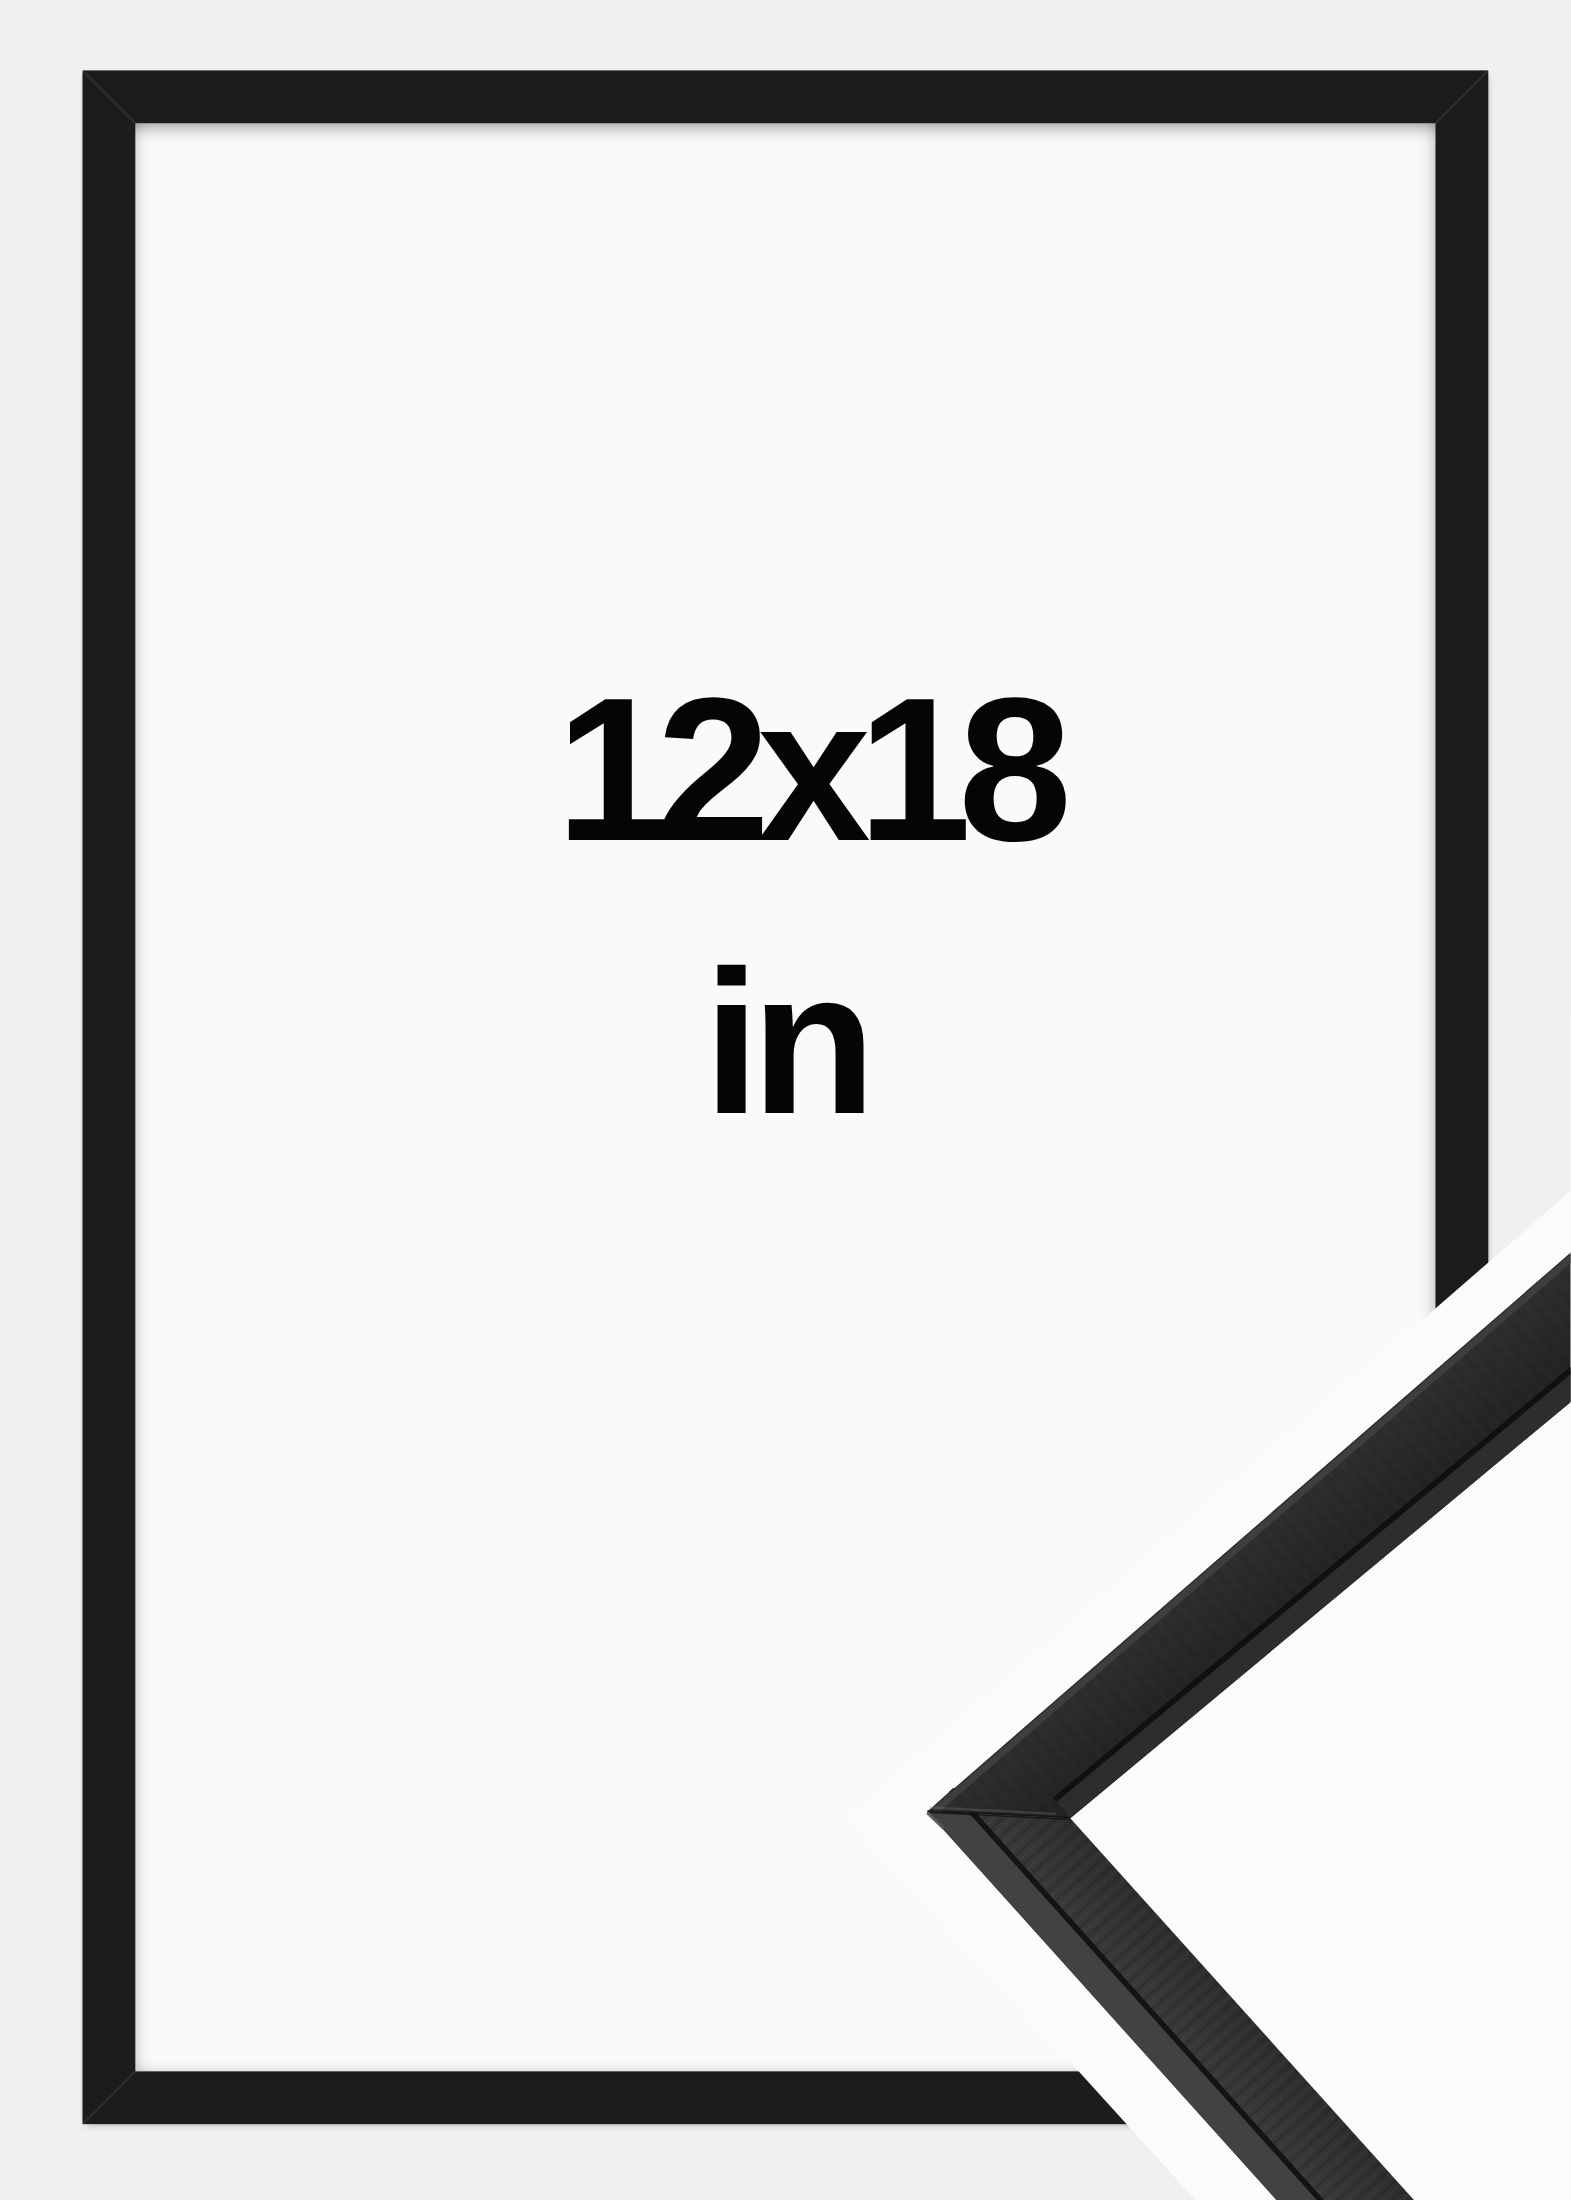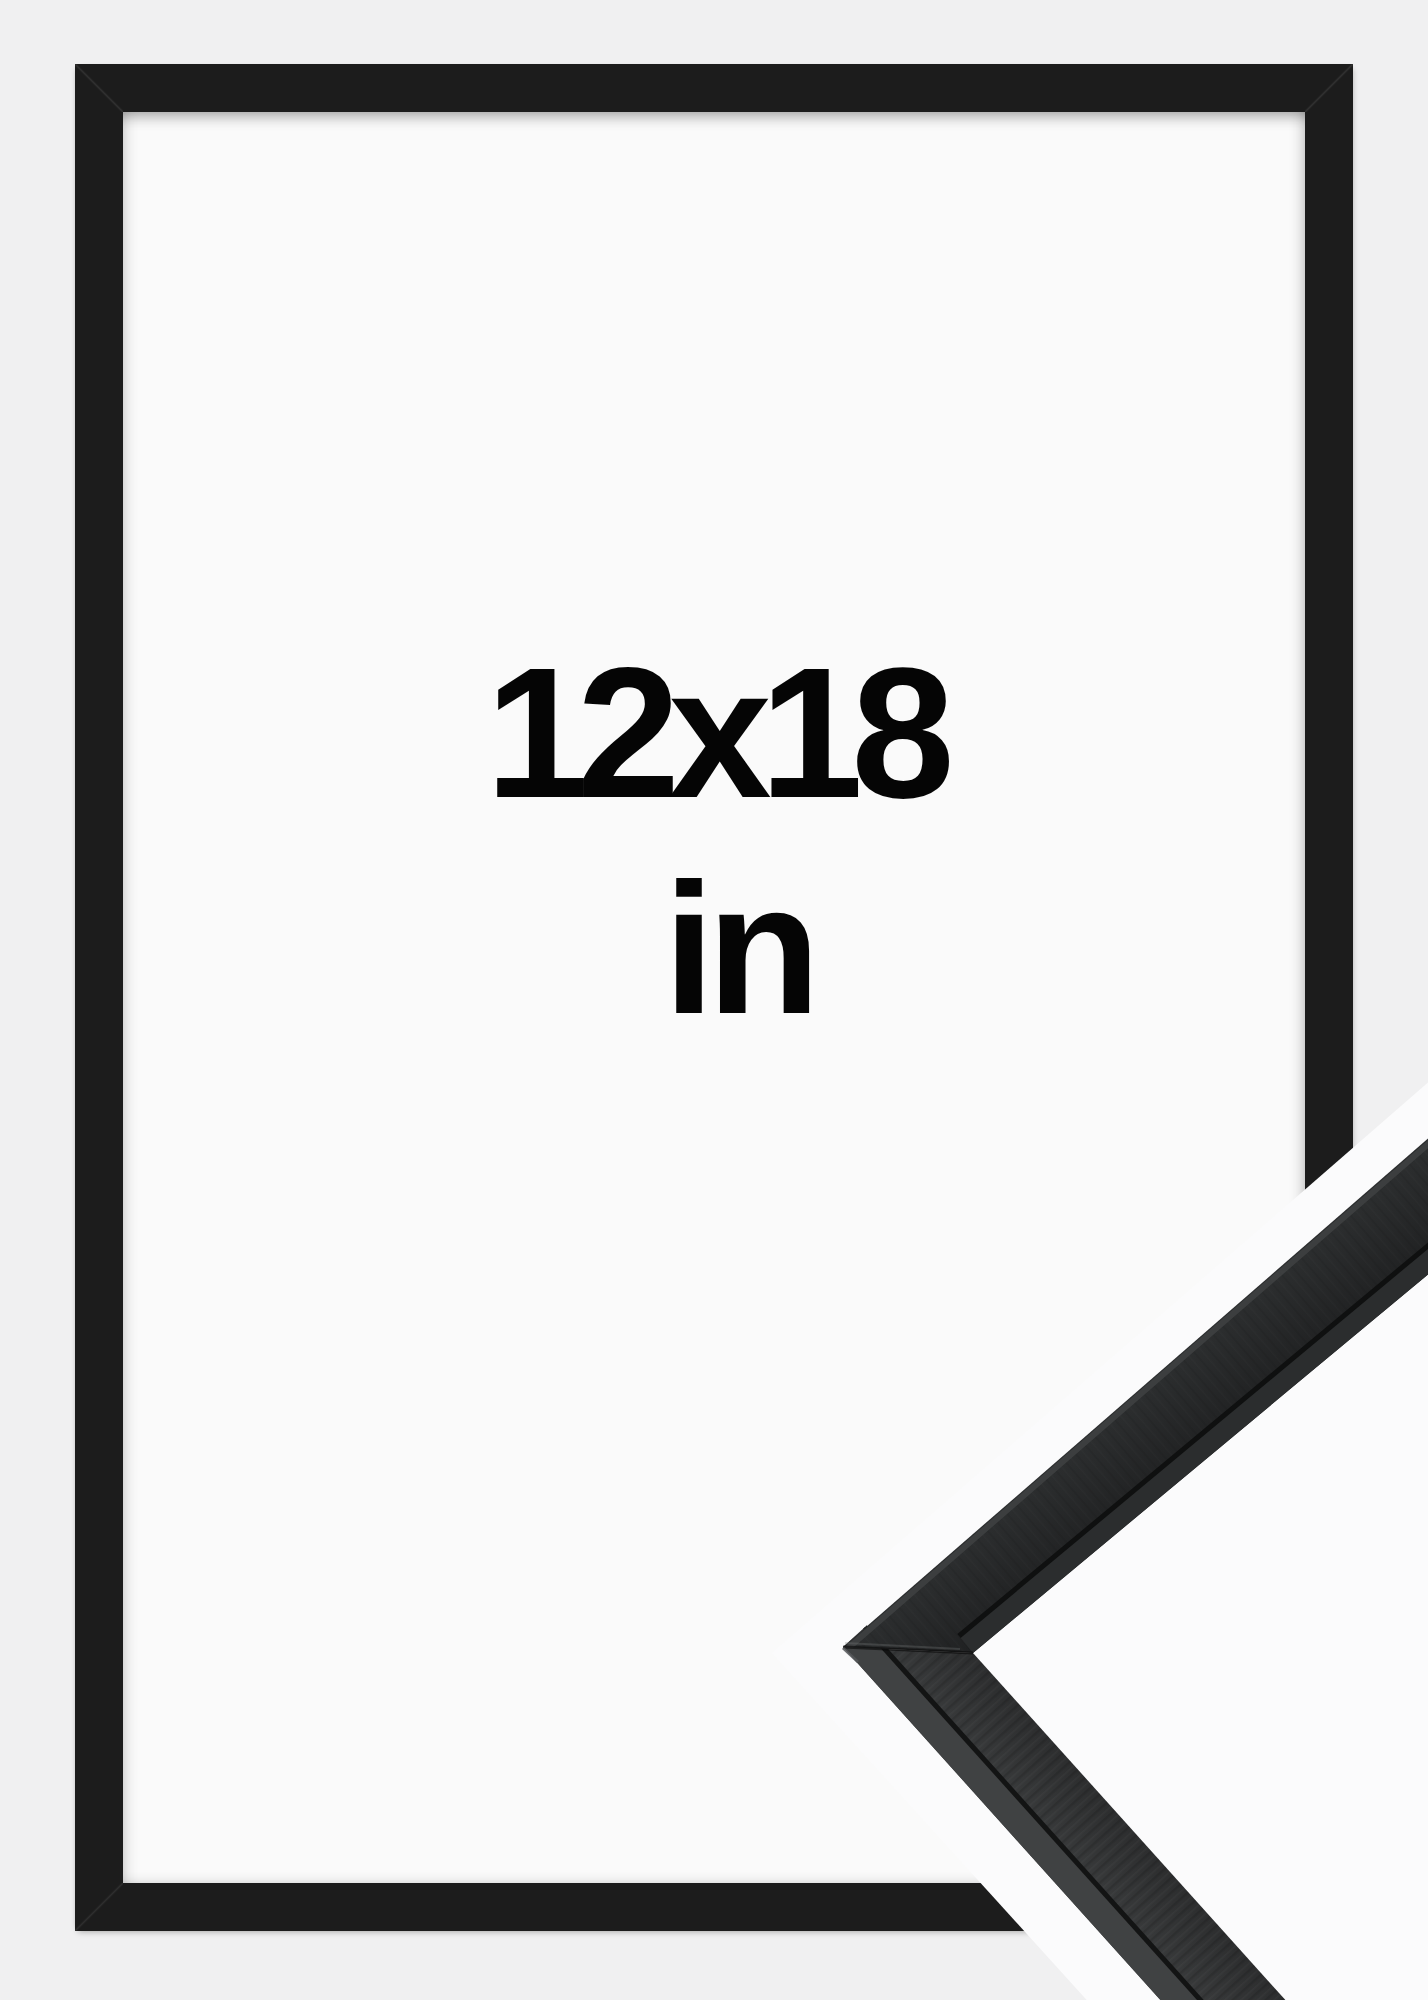--- a/index.html
+++ b/index.html
@@ -44,22 +44,22 @@
   .size-line {
     position: absolute;
     left: 75px; width: 1278px;
     text-align: center;
     color: var(--c-text, #050505);
     font-weight: bold;
     font-size: 186px;
     line-height: 186px;
     white-space: nowrap;
   }
-  .size-line.dims { top: 640px; letter-spacing: -12px; }
-  .size-line.unit { top: 856px; letter-spacing: -8px; margin-left: 24px; }
+  .size-line.dims { top: 608px; letter-spacing: -12px; padding-left: 20px; }
+  .size-line.unit { top: 856px; letter-spacing: -8px; }
   
   .detail-overlay {
     position: absolute; left: 0; top: 0;
     pointer-events: none;
   }
 </style>
 </head>
 <body>
 
 <div class="stage">

